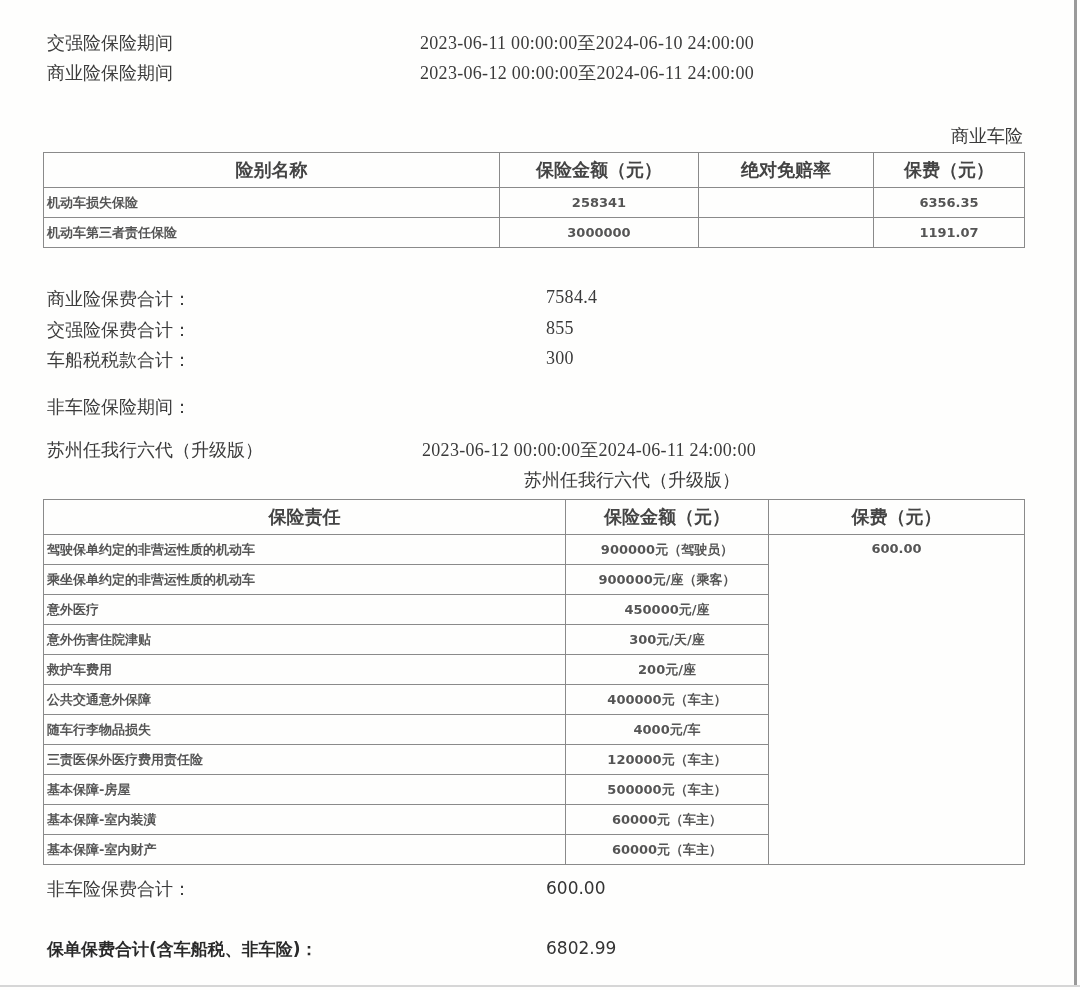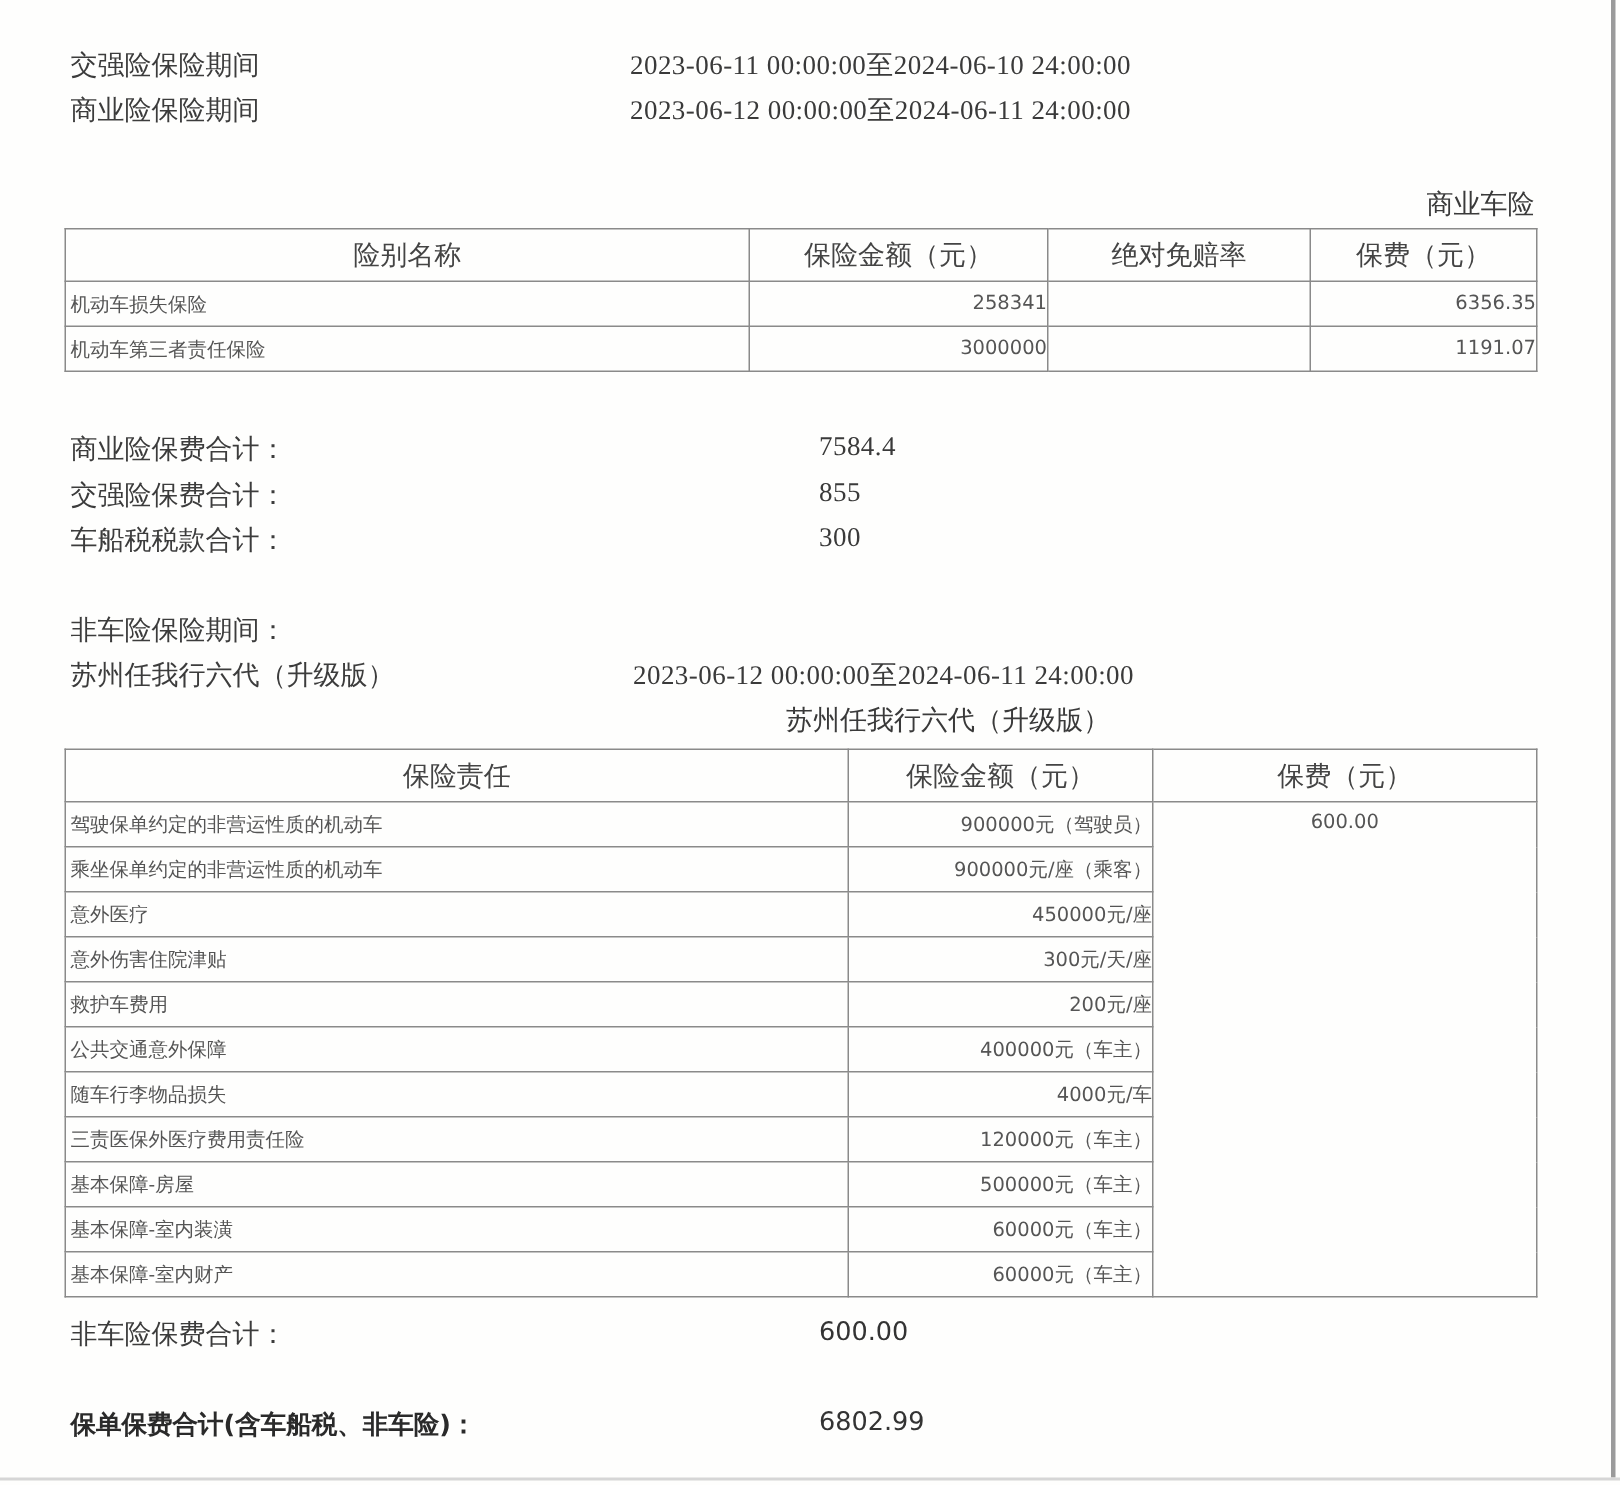--- a/index.html
+++ b/index.html
@@ -7,25 +7,25 @@
     width: 1080px; height: 990px; position: relative; overflow: hidden;
     background: #fefefd;
     font-family: "DejaVu Serif", "Liberation Serif", serif;
     color: #3a3a3a;
   }
   .abs { position: absolute; white-space: nowrap; }
   .lbl { font-size: 18px; color: #3c3c3c; }
   .mono { font-family: "Liberation Serif", "DejaVu Serif", serif; font-size: 18px; color: #3a3a3a; letter-spacing: 0.3px; }
   .ttl { font-size: 18px; color: #3a3a3a; text-align: right; }
   table { border-collapse: collapse; position: absolute; table-layout: fixed; }
-  td, th { border: 1.5px solid #8a8a8a; padding: 0; font-weight: normal; }
+  td, th { border: 1.5px solid #8a8a8a; padding: 0; font-weight: bold; }
   th { font-size: 18px; color: #444; height: 34px; }
   td { font-size: 13px; color: #555; height: 29px; font-family: "DejaVu Sans", "Liberation Sans", sans-serif; }
   td.name { text-align: left; padding-left: 3px; font-family: "DejaVu Serif", serif; font-size: 13px; }
-  td.c { text-align: right; }
+  td.c { text-align: center; }
   td.prem { vertical-align: top; text-align: center; padding-top: 6px; }
   .total-bold { font-family: "DejaVu Sans", "Liberation Sans", sans-serif; font-weight: bold; font-size: 17px; color: #2a2a2a; }
   .total-val { font-family: "DejaVu Sans", "Liberation Sans", sans-serif; font-size: 17px; color: #333; }
   .right-bar { position: absolute; left: 1074px; top: 0; width: 3px; height: 985px; background: #9a9a9a; }
   .bottom-line { position: absolute; left: 0; top: 985px; width: 1080px; height: 2px; background: #d6d6d6; }
 </style>
 </head>
 <body>
 
 <div class="abs lbl" style="left:47px;top:31px;">交强险保险期间</div>
@@ -63,21 +63,21 @@
 </tbody>
   </table>
 
 <div class="abs lbl" style="left:47px;top:287px;">商业险保费合计：</div>
 <div class="abs mono" style="left:546px;top:287px;">7584.4</div>
 <div class="abs lbl" style="left:47px;top:318px;">交强险保费合计：</div>
 <div class="abs mono" style="left:546px;top:318px;">855</div>
 <div class="abs lbl" style="left:47px;top:348px;">车船税税款合计：</div>
 <div class="abs mono" style="left:546px;top:348px;">300</div>
 
-<div class="abs lbl" style="left:47px;top:408px;">非车险保险期间：</div>
+<div class="abs lbl" style="left:47px;top:395px;">非车险保险期间：</div>
 <div class="abs lbl" style="left:47px;top:438px;">苏州任我行六代（升级版）</div>
 <div class="abs mono" style="left:422px;top:438px;">2023-06-12 00:00:00至2024-06-11 24:00:00</div>
 <div class="abs ttl" style="left:300px;top:468px;width:440px;">苏州任我行六代（升级版）</div>
 
 <table style="left:43px;top:499px;width:981px;border-radius:20px;">
   <colgroup>
       <col style="width:522px">
       <col style="width:203px">
       <col style="width:256px">
     </colgroup>

